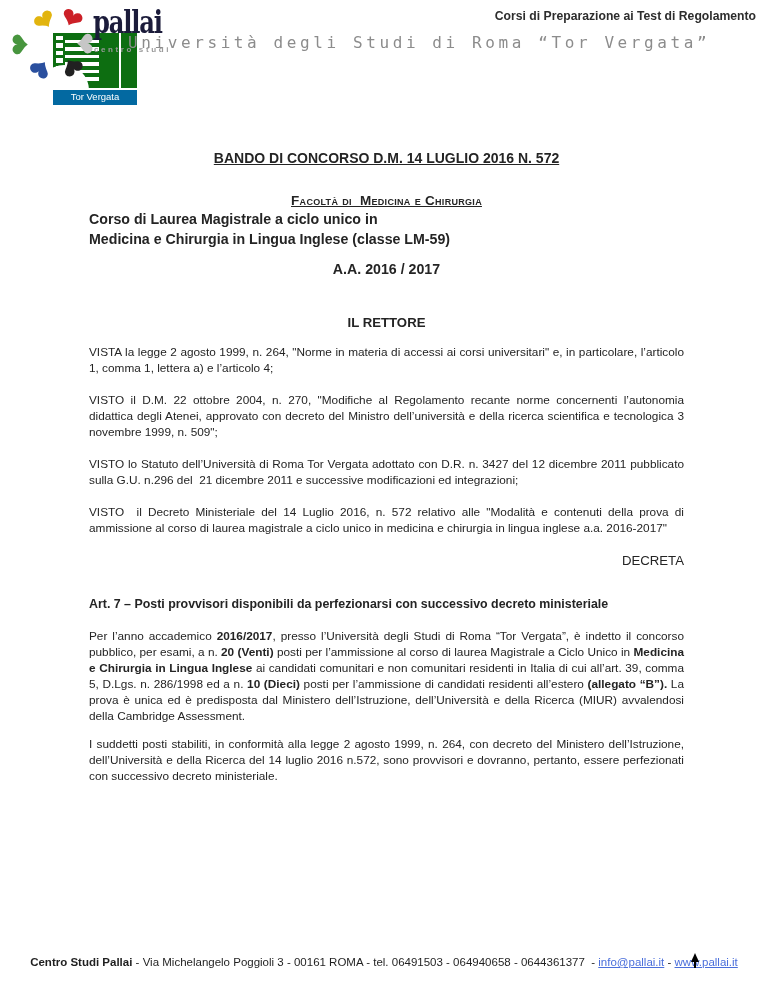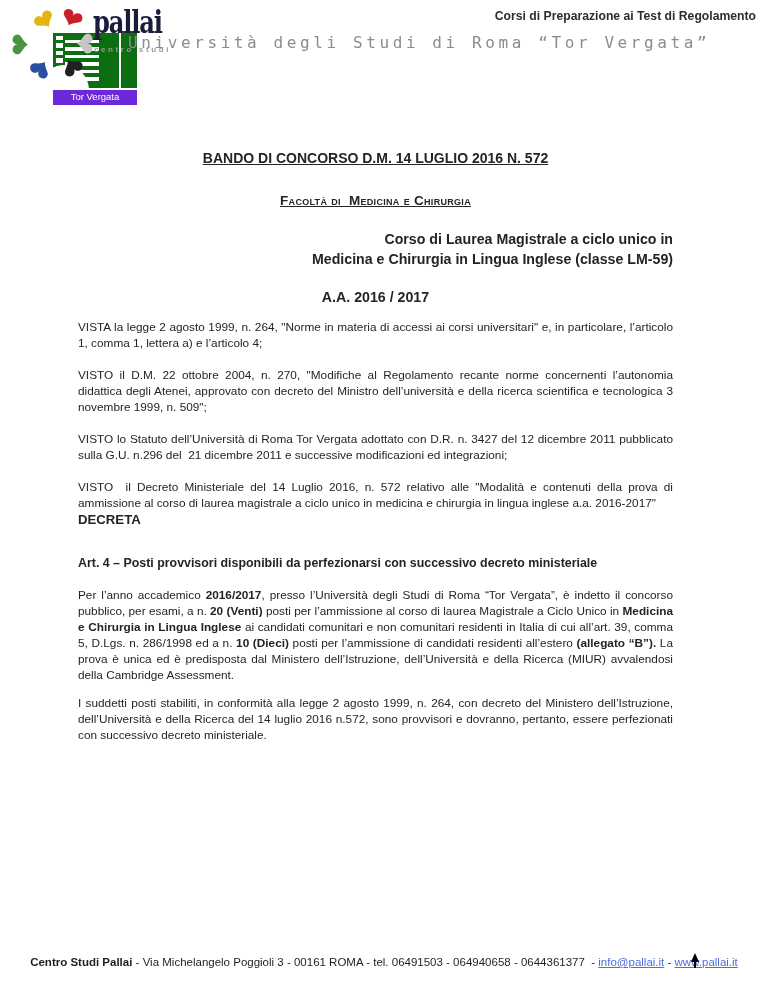--- a/index.html
+++ b/index.html
@@ -30,37 +30,37 @@
   
   .tv-logo{position:absolute;top:33px;left:53px;width:84px;height:72px;background:#0d6e11;
            z-index:3;overflow:hidden;}
   .tv-checks{position:absolute;left:3px;top:3px;width:7px;height:47px;
              background:repeating-linear-gradient(to bottom,#fff 0 4.5px,#0d6e11 4.5px 7.5px);}
   .tv-stripes{position:absolute;left:12px;top:3px;width:34px;height:48px;
               background:repeating-linear-gradient(to bottom,#0d6e11 0 4px,#fff 4px 7.5px);}
   .tv-bowl{position:absolute;left:-14px;top:32px;width:50px;height:50px;border-radius:50%;
            background:#fff;}
   .tv-vline{position:absolute;left:66px;top:0;width:2px;height:57px;background:#fff;}
-  .tv-band{position:absolute;left:0;right:0;bottom:0;height:15px;background:#6d28d9;
+  .tv-band{position:absolute;left:0;right:0;bottom:0;height:15px;background:#0369a1;
            border-top:2px solid #fff;color:#fff;font-size:9.5px;line-height:13px;
            text-align:center;z-index:2;}
 
   
-  .content{position:absolute;left:78px;width:595px;top:150px;font-size:11.8px;
+  .content{position:absolute;left:89px;width:595px;top:150px;font-size:11.8px;
            line-height:16px;text-align:justify;color:#242424;}
   .doc-title{text-align:center;font-weight:bold;font-size:14px;line-height:17px;
              text-decoration:underline;}
   .faculty{margin-top:25px;text-align:center;font-weight:bold;font-size:13.5px;line-height:17px;
            font-variant:small-caps;text-decoration:underline;letter-spacing:.3px;}
-  .course{margin-top:20px;text-align:right;font-weight:bold;font-size:14.2px;line-height:20px;}
-  .aa{margin-top:20px;text-align:center;font-weight:bold;font-size:14.2px;line-height:17px;}
+  .course{text-align:left;font-weight:bold;font-size:14.2px;line-height:20px;}
+  .aa{margin-top:12px;text-align:center;font-weight:bold;font-size:14.2px;line-height:17px;}
   .rettore{margin-top:36px;text-align:center;font-weight:bold;font-size:13.2px;line-height:17px;}
   .recitals{margin-top:-3px;}
   .recital{margin-top:16px;}
-  .decreta{text-align:left;font-weight:bold;font-size:13.2px;line-height:17px;}
+  .decreta{margin-top:16px;text-align:right;font-weight:normal;font-size:13.2px;line-height:17px;}
   .art-heading{margin-top:27px;font-weight:bold;font-size:12.4px;text-align:left;line-height:16px;}
   .art-para{margin-top:16px;}
   .art-para2{margin-top:12px;}
   b,.seg-b{font-weight:bold;}
 
   
   .footer{position:absolute;left:0;right:0;top:954px;text-align:center;font-size:11.5px;
           line-height:16px;color:#1f1f1f;}
   .lnk{color:#4a6edb;text-decoration:underline;cursor:pointer;}
   .cursor{position:absolute;left:690px;top:953px;width:10px;height:16px;z-index:10;}
@@ -97,31 +97,32 @@
   </div>
 
   <div class="content">
     <div class="doc-title">BANDO DI CONCORSO D.M. 14 LUGLIO 2016 N. 572</div>
     <div class="faculty">Facoltà di&nbsp; Medicina e Chirurgia</div>
     <div class="course">
       <div>Corso di Laurea Magistrale a ciclo unico in</div>
       <div>Medicina e Chirurgia in Lingua Inglese (classe LM-59)</div>
     </div>
     <div class="aa">A.A. 2016 / 2017</div>
+    <div class="rettore">IL RETTORE</div>
 
     <div class="recitals">
         <div class="recital">VISTA la legge 2 agosto 1999, n. 264, "Norme in materia di accessi ai corsi universitari" e, in particolare, l’articolo 1, comma 1, lettera a) e l’articolo 4;</div>
         <div class="recital">VISTO il D.M. 22 ottobre 2004, n. 270, "Modifiche al Regolamento recante norme concernenti l’autonomia didattica degli Atenei, approvato con decreto del Ministro dell’università e della ricerca scientifica e tecnologica 3 novembre 1999, n. 509";</div>
         <div class="recital">VISTO lo Statuto dell’Università di Roma Tor Vergata adottato con D.R. n. 3427 del 12 dicembre 2011 pubblicato sulla G.U. n.296 del&nbsp; 21 dicembre 2011 e successive modificazioni ed integrazioni;</div>
         <div class="recital">VISTO&nbsp; il Decreto Ministeriale del 14 Luglio 2016, n. 572 relativo alle "Modalità e contenuti della prova di ammissione al corso di laurea magistrale a ciclo unico in medicina e chirurgia in lingua inglese a.a. 2016-2017"</div>
       </div>
 
     <div class="decreta">DECRETA</div>
 
-    <div class="art-heading">Art. 4 – Posti provvisori disponibili da perfezionarsi con successivo decreto ministeriale</div>
+    <div class="art-heading">Art. 7 – Posti provvisori disponibili da perfezionarsi con successivo decreto ministeriale</div>
     <div class="art-para"><span>Per l’anno accademico </span><span class="seg-b">2016/2017</span><span>, presso l’Università degli Studi di Roma “Tor Vergata”, è indetto il concorso pubblico, per esami, a n. </span><span class="seg-b">20 (Venti)</span><span> posti per l’ammissione al corso di laurea Magistrale a Ciclo Unico in </span><span class="seg-b">Medicina e Chirurgia in Lingua Inglese</span><span> ai candidati comunitari e non comunitari residenti in Italia di cui all’art. 39, comma 5, D.Lgs. n. 286/1998 ed a n. </span><span class="seg-b">10 (Dieci)</span><span> posti per l’ammissione di candidati residenti all’estero </span><span class="seg-b">(allegato “B”).</span><span> La prova è unica ed è predisposta dal Ministero dell’Istruzione, dell’Università e della Ricerca (MIUR) avvalendosi della Cambridge Assessment.</span></div>
     <div class="art-para2">I suddetti posti stabiliti, in conformità alla legge 2 agosto 1999, n. 264, con decreto del Ministero dell’Istruzione, dell’Università e della Ricerca del 14 luglio 2016 n.572, sono provvisori e dovranno, pertanto, essere perfezionati con successivo decreto ministeriale.</div>
   </div>
 
   <div class="footer"><span class="seg-b">Centro Studi Pallai</span><span> - Via Michelangelo Poggioli 3 - 00161 ROMA - tel. 06491503 - 064940658 - 0644361377 &nbsp;- </span><span class="lnk">info@pallai.it</span><span> - </span><span class="lnk">www.pallai.it</span></div>
 
   <div class="cursor">
     <div class="head"></div>
     <div class="stem"></div>
   </div>

